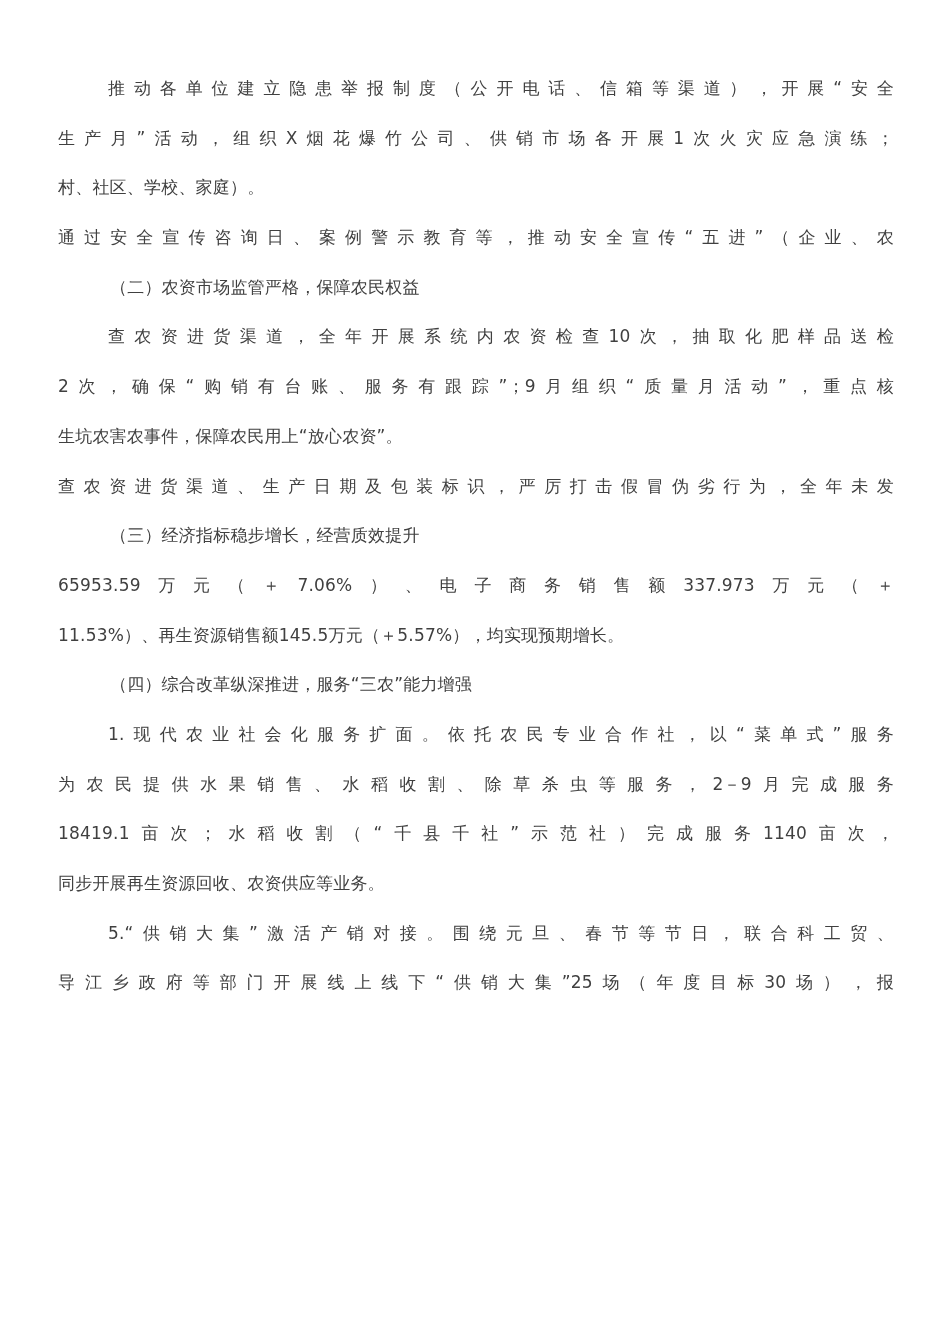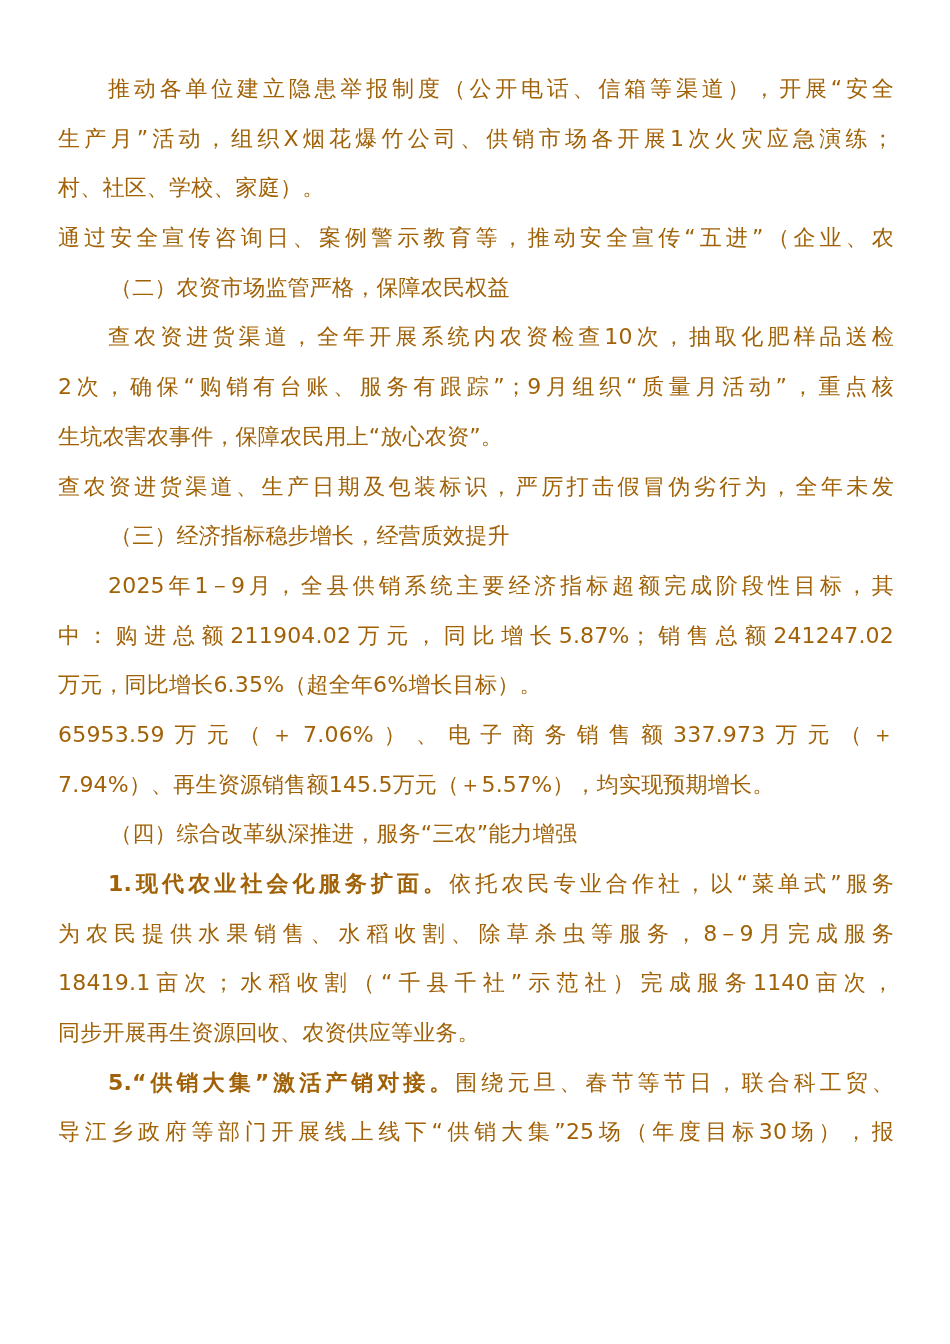--- a/index.html
+++ b/index.html
@@ -1,25 +1,25 @@
 <!DOCTYPE html>
 <html><head>
 <meta charset="utf-8">
 <style>
   html, body { margin: 0; padding: 0; background: #ffffff; }
   body { width: 950px; height: 1344px; position: relative; overflow: hidden; }
   .page {
     position: absolute; left: 58px; top: 64px; width: 836px;
     font-family: "DejaVu Sans", "Liberation Sans", sans-serif;
-    font-size: 22px; color: #a16207; line-height: 49.7px;
+    font-size: 17px; color: #404040; line-height: 49.7px;
   }
   .line { display: block; white-space: nowrap; height: 49.7px; letter-spacing: 0.2px; }
   .indent { padding-left: 50px; }
   .heading { padding-left: 52px; }
-  .bold { font-weight: bold; }
+  .bold { font-weight: normal; }
   .justify { text-align: justify; text-align-last: justify; white-space: normal; }
 </style>
 </head>
 <body>
 
 <div class="page">
 
   <div>
     <span class="line indent justify">推动各单位建立隐患举报制度（公开电话、信箱等渠道），开展“安全</span>
     <span class="line justify">生产月”活动，组织X烟花爆竹公司、供销市场各开展1次火灾应急演练；</span>
@@ -35,38 +35,33 @@
     <span class="line indent justify">查农资进货渠道，全年开展系统内农资检查10次，抽取化肥样品送检</span>
     <span class="line justify">2次，确保“购销有台账、服务有跟踪”；9月组织“质量月活动”，重点核</span>
     <span class="line">生坑农害农事件，保障农民用上“放心农资”。</span>
     <span class="line justify">查农资进货渠道、生产日期及包装标识，严厉打击假冒伪劣行为，全年未发</span>
   </div>
 
   <div>
     <span class="line heading">（三）经济指标稳步增长，经营质效提升</span>
   </div>
 
-  <div>
-    <span class="line indent justify">2025年1－9月，全县供销系统主要经济指标超额完成阶段性目标，其</span>
-    <span class="line justify">中：购进总额211904.02万元，同比增长5.87%；销售总额241247.02</span>
-    <span class="line">万元，同比增长6.35%（超全年6%增长目标）。</span>
-  </div>
 
   <div>
     <span class="line justify">65953.59万元（＋7.06%）、电子商务销售额337.973万元（＋</span>
-    <span class="line">7.94%）、再生资源销售额145.5万元（＋5.57%），均实现预期增长。</span>
+    <span class="line">11.53%）、再生资源销售额145.5万元（＋5.57%），均实现预期增长。</span>
   </div>
 
   <div>
     <span class="line heading">（四）综合改革纵深推进，服务“三农”能力增强</span>
   </div>
 
   <div>
     <span class="line indent justify"><b class="bold">1.现代农业社会化服务扩面。</b><span>依托农民专业合作社，以“菜单式”服务</span></span>
-    <span class="line justify">为农民提供水果销售、水稻收割、除草杀虫等服务，8－9月完成服务</span>
+    <span class="line justify">为农民提供水果销售、水稻收割、除草杀虫等服务，2－9月完成服务</span>
     <span class="line justify">18419.1亩次；水稻收割（“千县千社”示范社）完成服务1140亩次，</span>
     <span class="line">同步开展再生资源回收、农资供应等业务。</span>
   </div>
 
   <div>
     <span class="line indent justify"><b class="bold">5.“供销大集”激活产销对接。</b><span>围绕元旦、春节等节日，联合科工贸、</span></span>
     <span class="line justify">导江乡政府等部门开展线上线下“供销大集”25场（年度目标30场），报</span>
   </div>
 
 </div>

